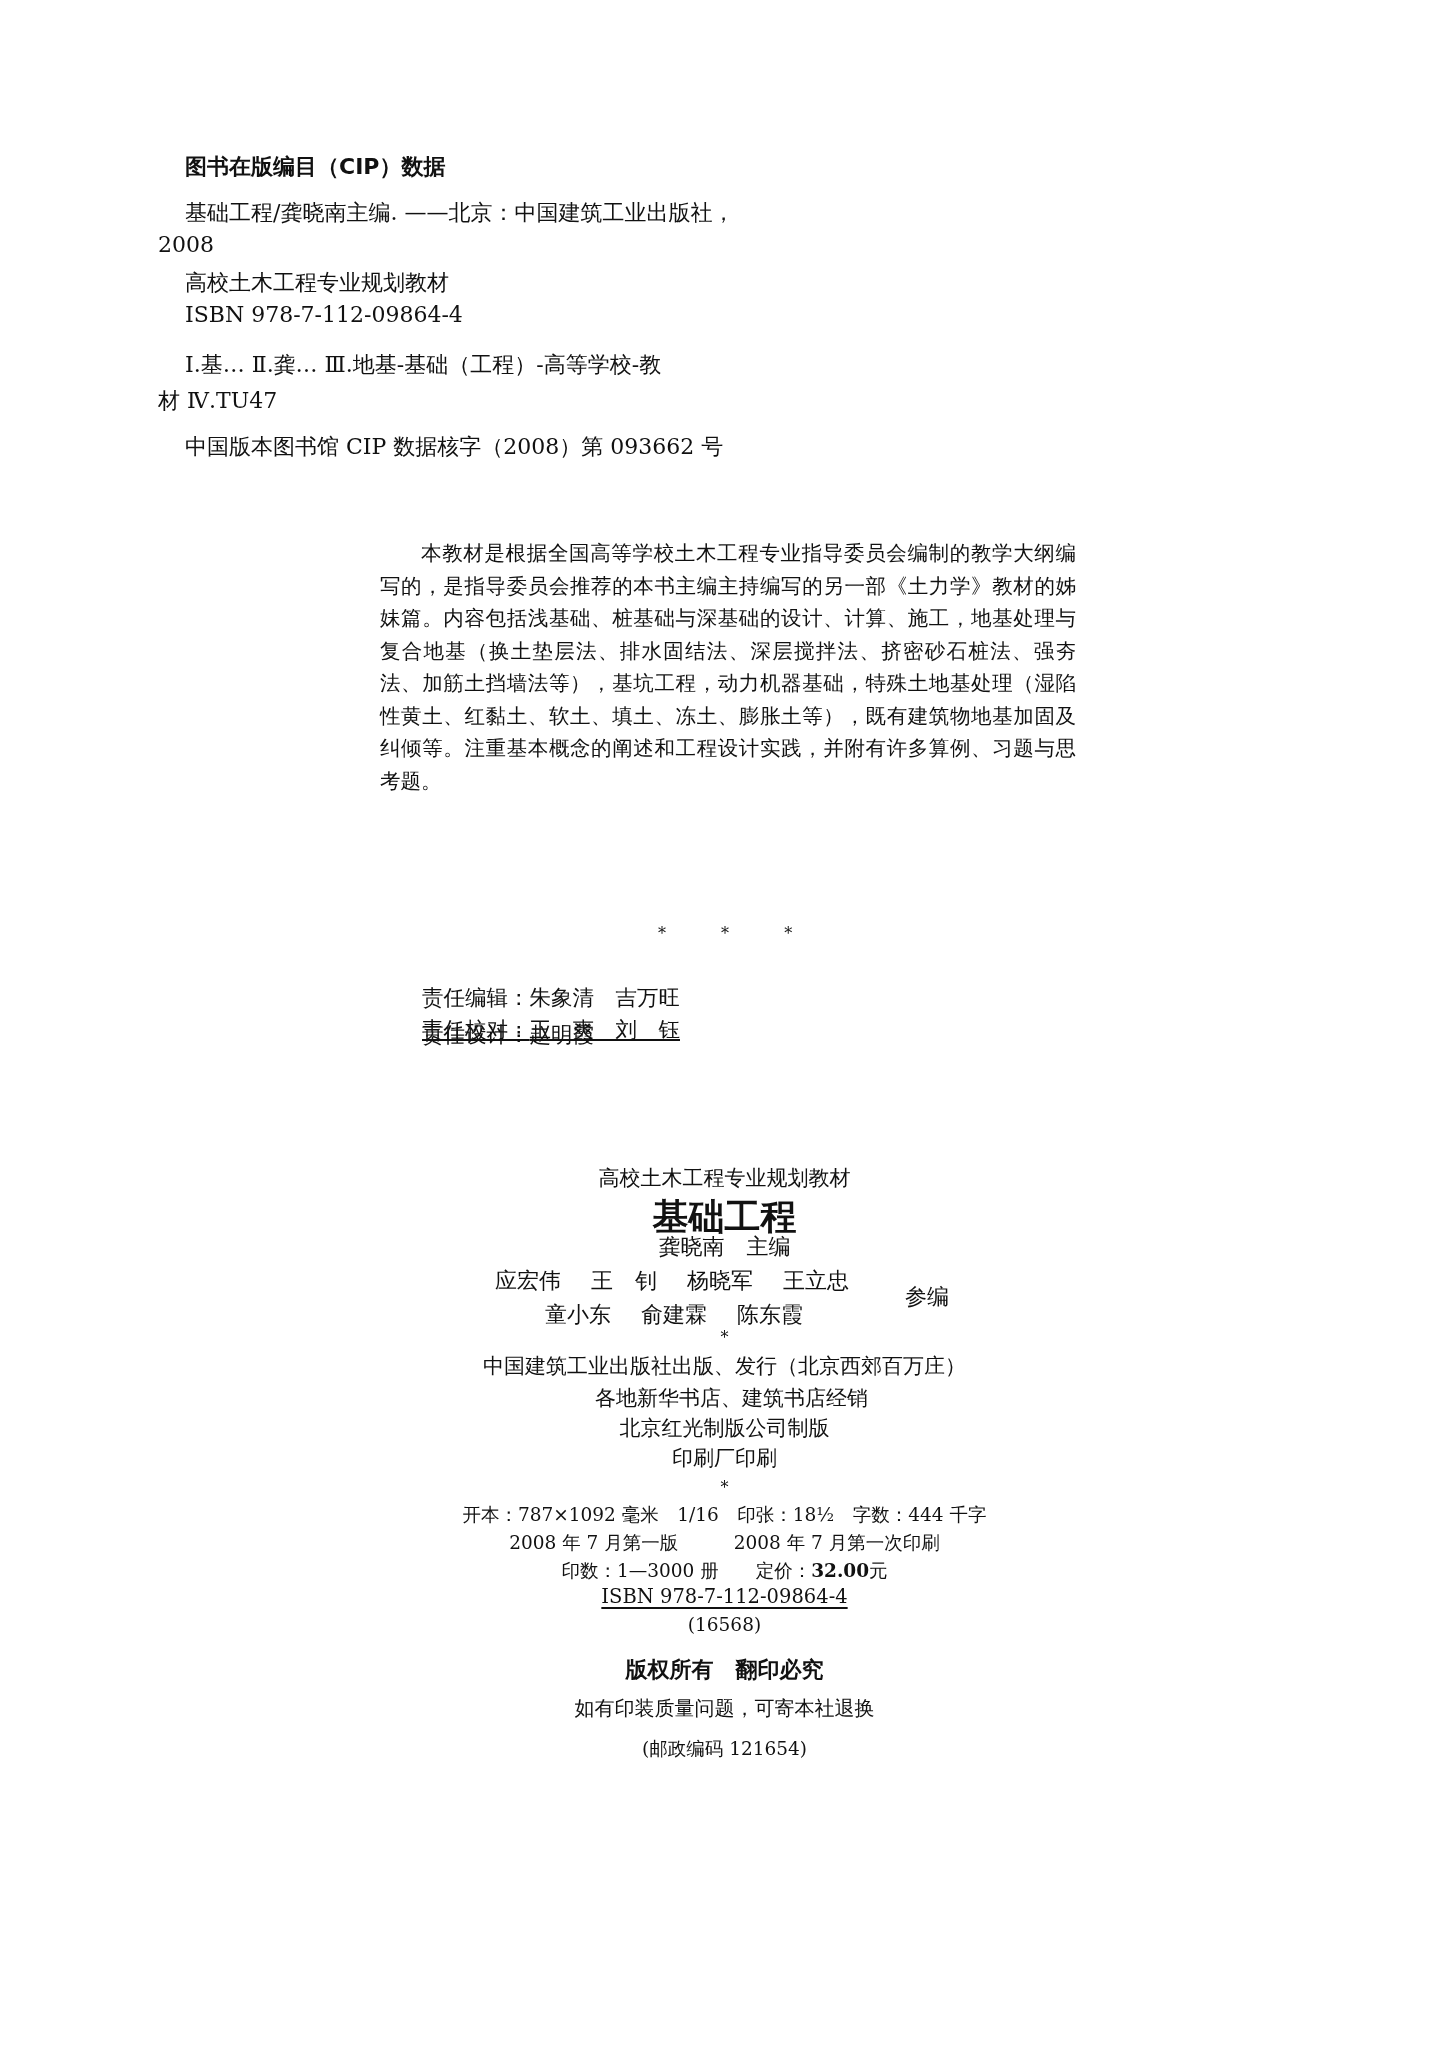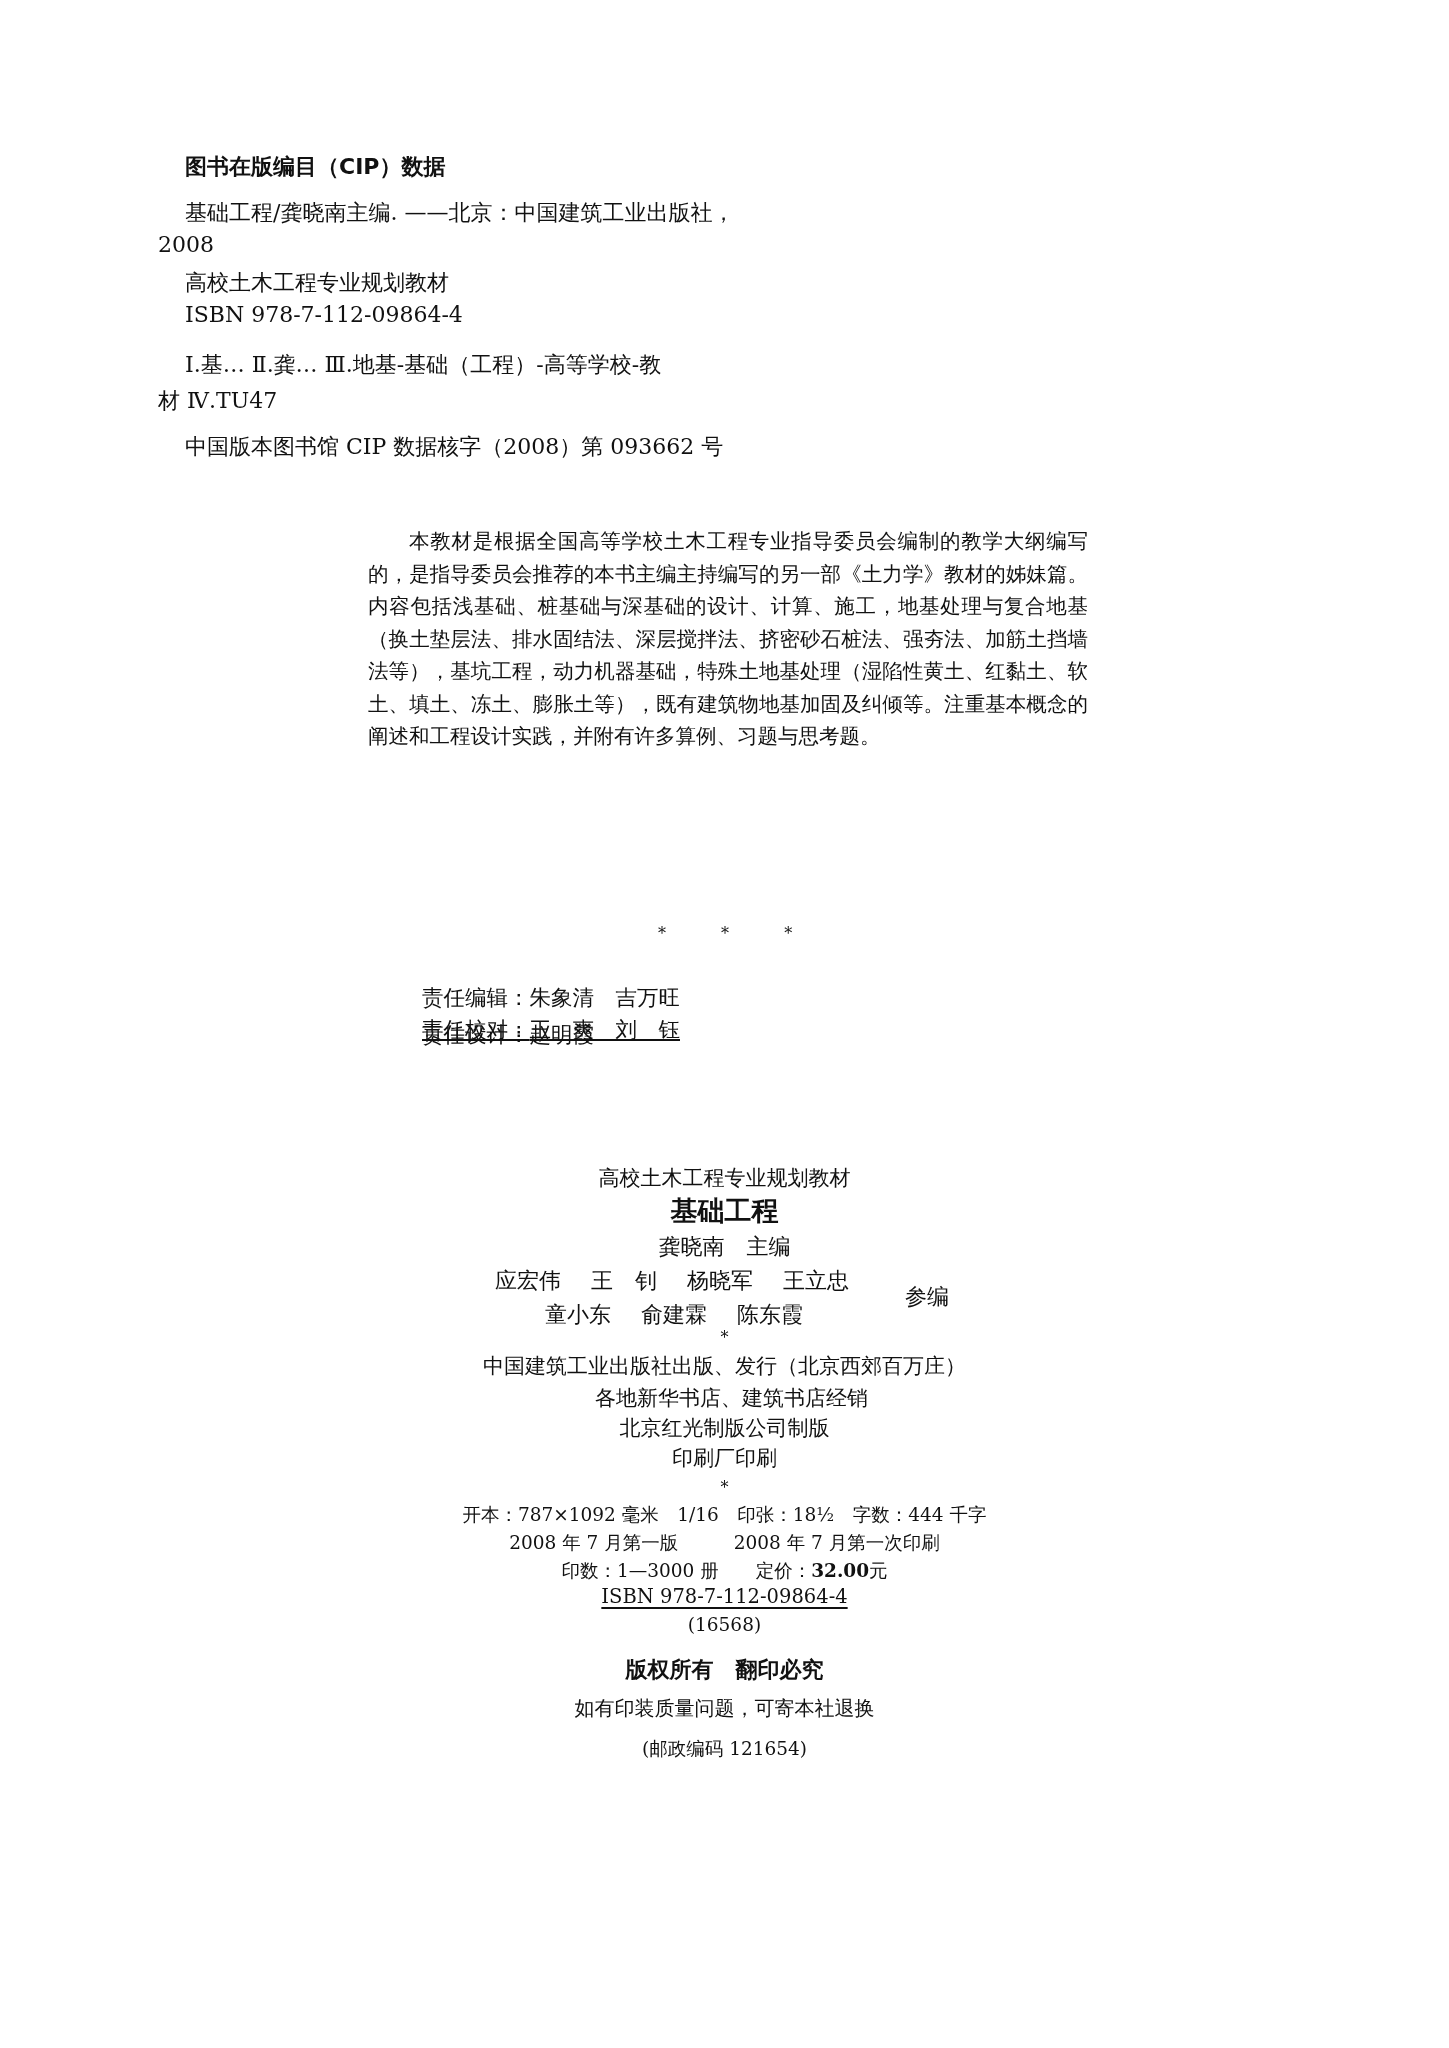--- a/index.html
+++ b/index.html
@@ -5,26 +5,26 @@
   html, body { margin: 0; padding: 0; background: #ffffff; }
   body {
     width: 1449px; height: 2048px; position: relative; overflow: hidden;
     color: #111111;
     font-family: "DejaVu Serif", "Liberation Serif", serif;
   }
   .abs { position: absolute; white-space: nowrap; }
   .cip-title { left: 185px; top: 152px; font-size: 22px; font-weight: bold; font-family: "DejaVu Sans", "Liberation Sans", sans-serif; }
   .cip-line { font-size: 22px; }
   .desc { position: absolute; left: 368px; top: 525px; width: 720px; font-size: 20.5px; line-height: 32.5px; }
-  .desc p { margin: 0; text-indent: 2em; text-align: justify; }
+  .desc p { margin: 12px; text-indent: 2em; text-align: justify; }
   .stars { left: 658px; top: 924px; font-size: 16px; word-spacing: 50px; letter-spacing: 0; }
   .credit { left: 422px; font-size: 21.5px; }
   .center-block { position: absolute; left: 0; width: 1449px; text-align: center; }
   .series { top: 1164px; font-size: 21px; }
-  .book-title { top: 1193px; font-size: 27px; font-weight: bold; font-family: Liberation Sans, sans-serif; }
+  .book-title { top: 1193px; font-size: 36px; font-weight: bold; font-family: Liberation Sans, sans-serif; }
   .chief { top: 1232px; font-size: 22px; font-family: Liberation Mono, monospace; }
   .contrib-wrap { position: absolute; left: 495px; top: 1266px; }
   .contrib-row { font-size: 22px; white-space: nowrap; }
   .contrib-row span { margin-right: 30px; }
   .contrib-row2 { padding-left: 50px; margin-top: 4px; }
   .contrib-label { position: absolute; left: 905px; top: 1282px; font-size: 22px; }
   .ast { font-size: 16px; }
   .pub { font-size: 21px; }
   .spec { font-size: 18.5px; }
   .isbn { text-decoration: underline; text-decoration-thickness: 2px; text-underline-offset: 4px; font-size: 19.5px; }

